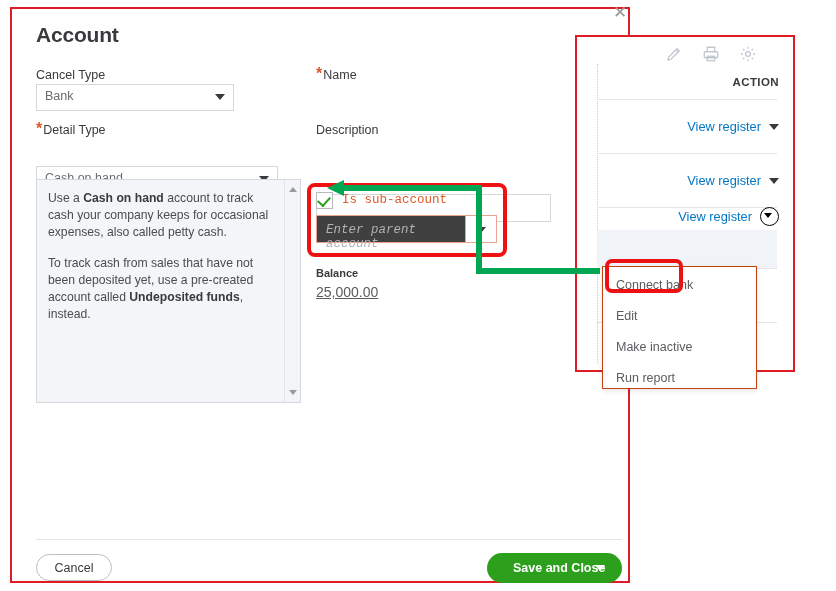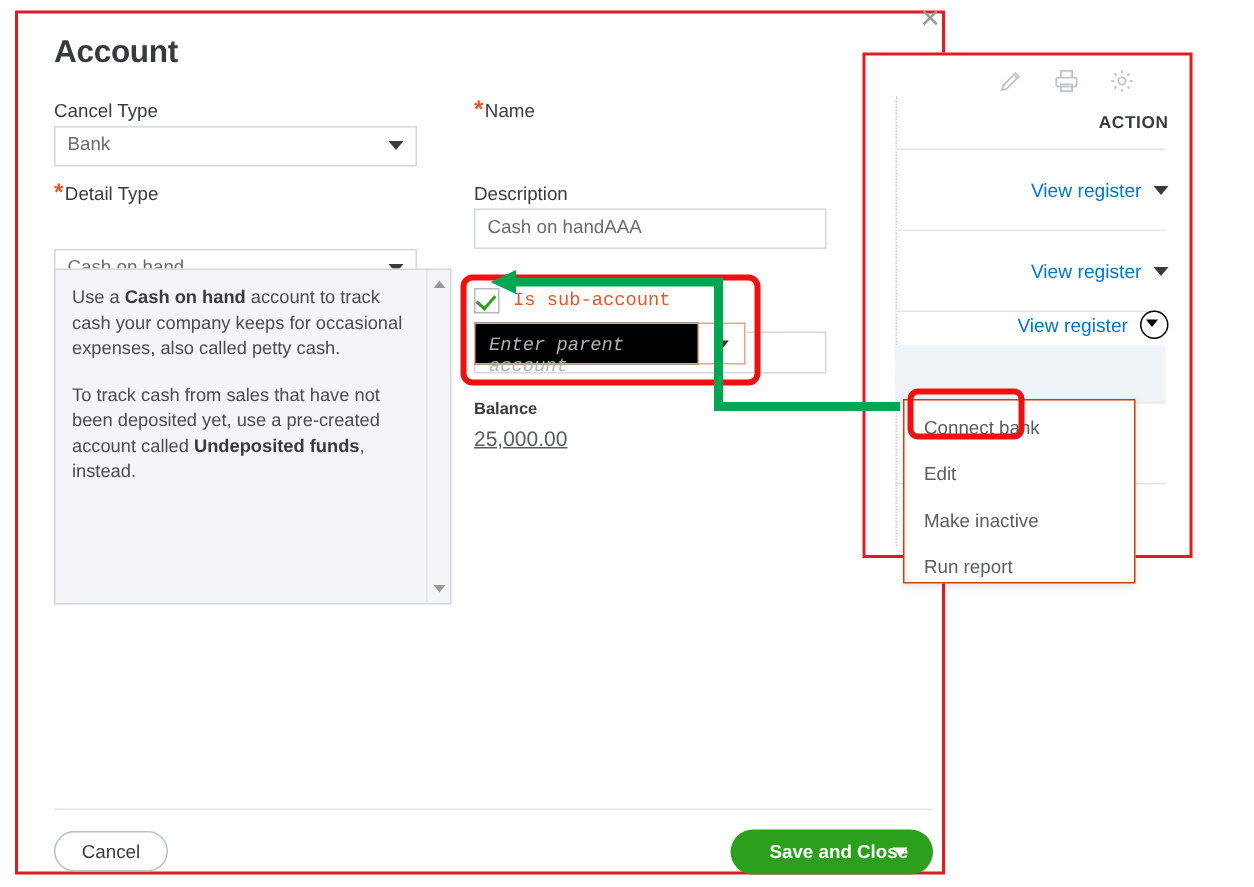--- a/index.html
+++ b/index.html
@@ -106,21 +106,21 @@
     border:solid #2ca01c;
     border-width:0 2px 2px 0;
     transform:rotate(42deg);
   }
   #subaccount-label{
     position:absolute;left:30px;top:4px;
     font-size:12.5px;color:#e0592a;
   }
   #parent-account-input{
     position:absolute;left:4px;top:26px;width:150px;height:28px;
-    border:1px solid #eaa38d;box-sizing:border-box;background:#000000;
+    border:1px solid #eaa38d;box-sizing:border-box;background:#404040;
   }
   #parent-account-placeholder{
     position:absolute;left:9px;top:7px;
     font-size:12.5px;font-style:italic;color:#b0b2b6;
   }
   #parent-account-dropdown{
     position:absolute;left:154px;top:26px;width:31px;height:28px;
     border:1px solid #eaa38d;border-left:none;box-sizing:border-box;background:#fff;
   }
   #parent-account-dropdown .caret{
@@ -224,21 +224,21 @@
 </head>
 <body>
 
 <div class="abs" id="account-dialog">
 
   <div id="page-title">Account</div>
 
   <div class="abs" style="left:24px;top:56px;">
     <span class="field-label">Cancel Type</span>
   </div>
-  <div class="abs selinput" id="account-type-select" style="left:24px;top:75px;width:242px;">
+  <div class="abs selinput" id="account-type-select" style="left:24px;top:75px;width:198px;">
     <span>Bank</span>
     <span class="caret"></span>
   </div>
 
   <div class="abs" style="left:24px;top:111px;">
     <span class="req">*</span><span class="field-label">Detail Type</span>
   </div>
   <div class="abs selinput" id="detail-type-select" style="left:24px;top:130px;width:242px;">
     <span>Cash on hand</span>
     <span class="caret"></span>
@@ -250,23 +250,20 @@
       <p><span>To track cash from sales that have not been deposited yet, use a pre-created account called </span><b>Undeposited funds</b><span>, instead.</span></p>
     </div>
     <div class="scrollbar-col">
       <div class="scroll-arrow scroll-up"></div>
       <div class="scroll-arrow scroll-down"></div>
     </div>
   </div>
 
   <div class="abs" style="left:304px;top:56px;">
     <span class="req">*</span><span class="field-label">Name</span>
-  </div>
-  <div class="abs txtinput" id="name-input" style="left:304px;top:76px;width:235px;">
-    <span>Cash on handAAA</span>
   </div>
 
   <div class="abs" style="left:304px;top:111px;">
     <span class="field-label">Description</span>
   </div>
   <div class="abs txtinput" id="description-input" style="left:304px;top:131px;width:235px;height:28px;">
     <span></span>
   </div>
 
   <div class="abs" id="subaccount-group">

